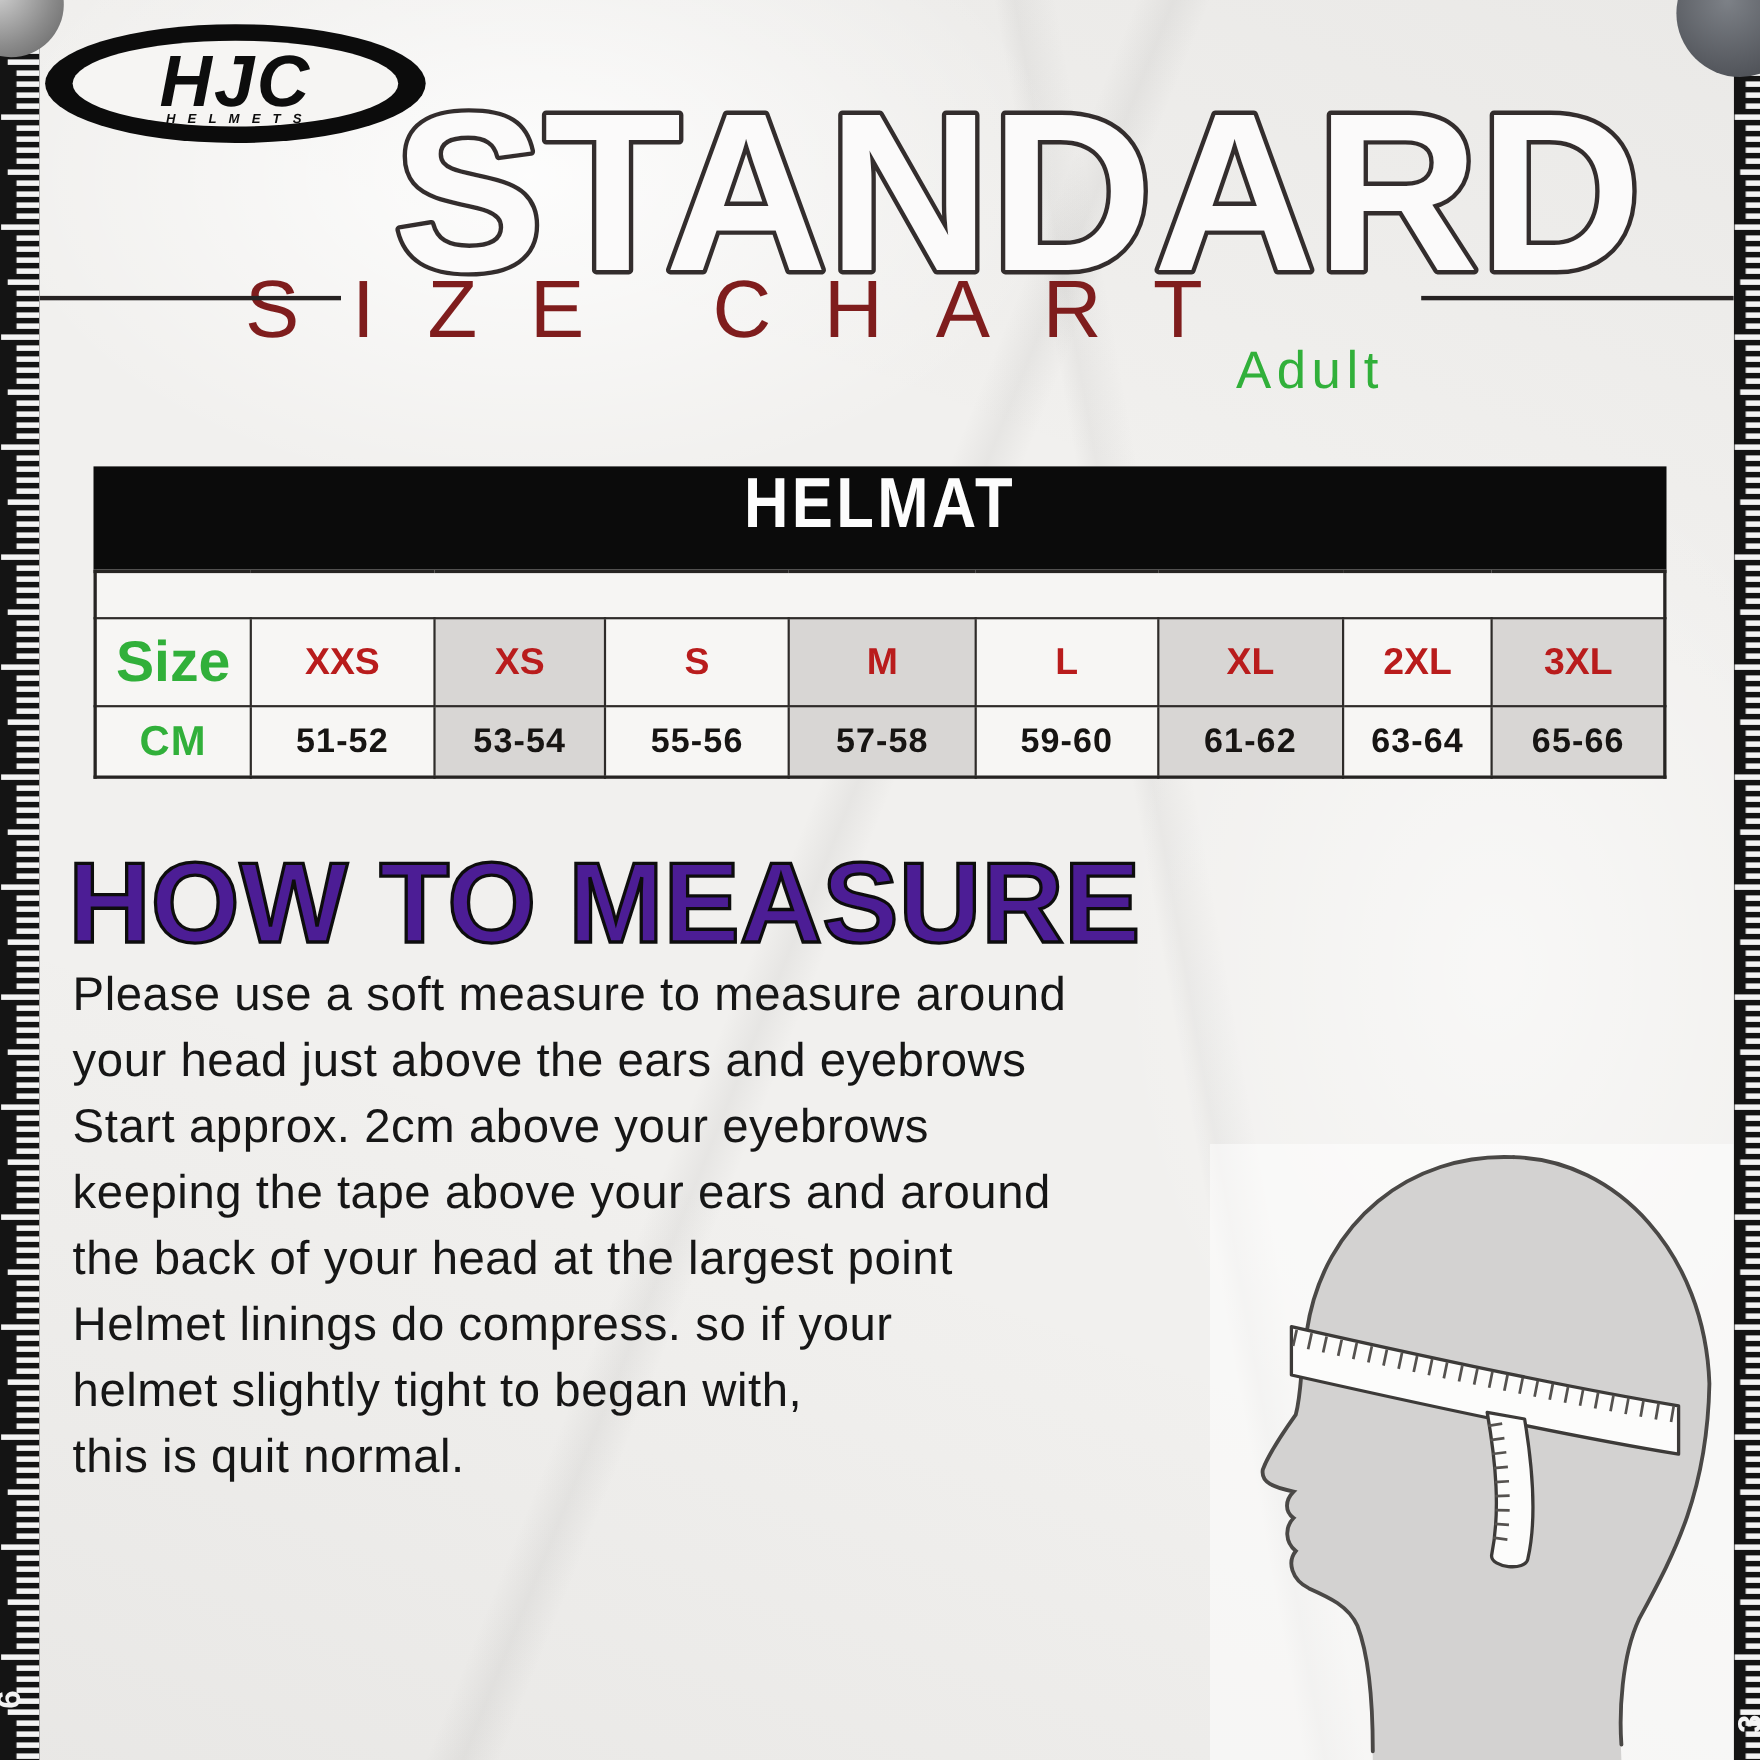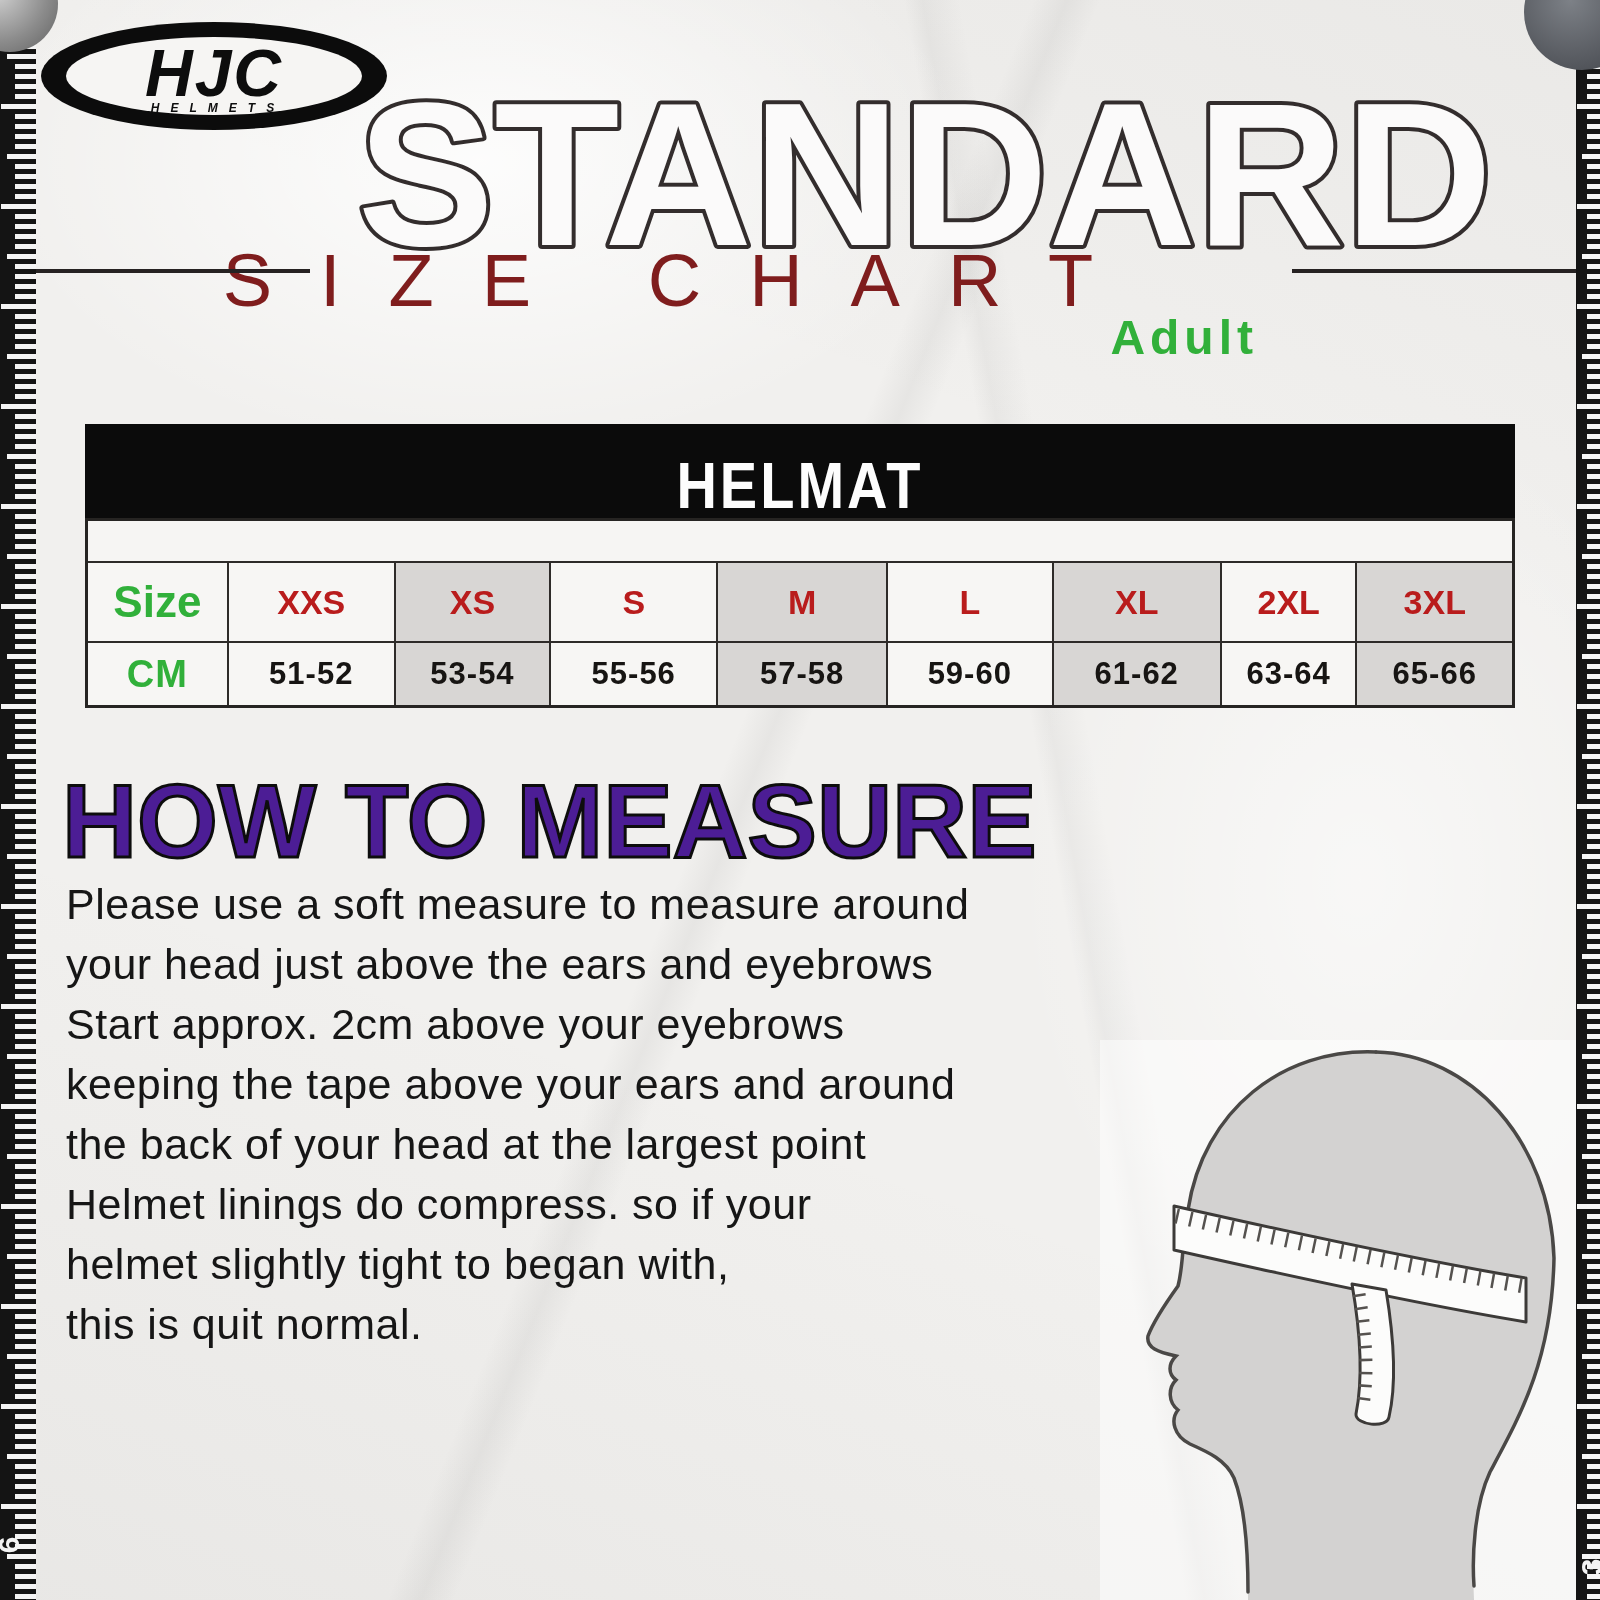--- a/index.html
+++ b/index.html
@@ -53,46 +53,46 @@
   .standard-svg{position:absolute;left:0;top:30px;z-index:5;}
   .subtitle{
     position:absolute;left:0;top:238px;width:1364px;text-align:center;z-index:5;
     font-size:74px;font-weight:400;letter-spacing:48px;color:#7f1d1d;
   }
   .deco-line{position:absolute;top:269px;height:4px;background:#262222;z-index:5;}
   .deco-line.left{left:36px;width:274px;}
   .deco-line.right{left:1292px;width:284px;}
   .audience{
     position:absolute;right:342px;top:310px;z-index:5;
-    font-size:48px;letter-spacing:5px;font-weight:700;
+    font-size:48px;letter-spacing:5px;font-weight:400;
   }
 
   
   .size-table{position:absolute;left:85px;top:424px;width:1430px;z-index:5;}
   .table-title-bar{
-    height:94px;background:#0b0b0b;display:flex;align-items:flex-end;justify-content:center;
+    height:94px;background:#0b0b0b;display:flex;align-items:flex-start;justify-content:center;
   }
   .table-title-bar span{
     color:#fdfdfd;font-size:56px;font-weight:bold;letter-spacing:3px;
     transform:scaleY(1.15);
   }
   .size-table table{
     width:100%;border-collapse:collapse;table-layout:fixed;
     border:3px solid #262422;background:#f7f6f4;
   }
   .size-table td,.size-table th{border:2px solid #2e2b29;text-align:center;padding:0;}
   .spacer-row td{height:40px;background:#f6f5f3;}
   .size-row > *{height:78px;font-size:34px;font-weight:600;color:#b91c1c;}
   .cm-row > *{height:62px;font-size:31px;font-weight:600;color:#171513;letter-spacing:1px;}
   .size-row > *:nth-child(3), .size-row > *:nth-child(5),
   .size-row > *:nth-child(7), .size-row > *:nth-child(9),
   .cm-row  > *:nth-child(3), .cm-row  > *:nth-child(5),
   .cm-row  > *:nth-child(7), .cm-row  > *:nth-child(9){background:#d8d6d4;}
   .size-table th.row-label{font-weight:bold;}
-  .size-row th.row-label{font-size:44px;}
+  .size-row th.row-label{font-size:52px;}
   .cm-row th.row-label{font-size:38px;}
 
   
   .howto-heading{
     position:absolute;left:62px;top:762px;z-index:5;
     font-size:104px;font-weight:bold;color:#4c1d95;letter-spacing:0px;
     -webkit-text-stroke:3px #0d0d0d;
   }
   .howto-body{
     position:absolute;left:66px;top:874px;width:1110px;z-index:5;

